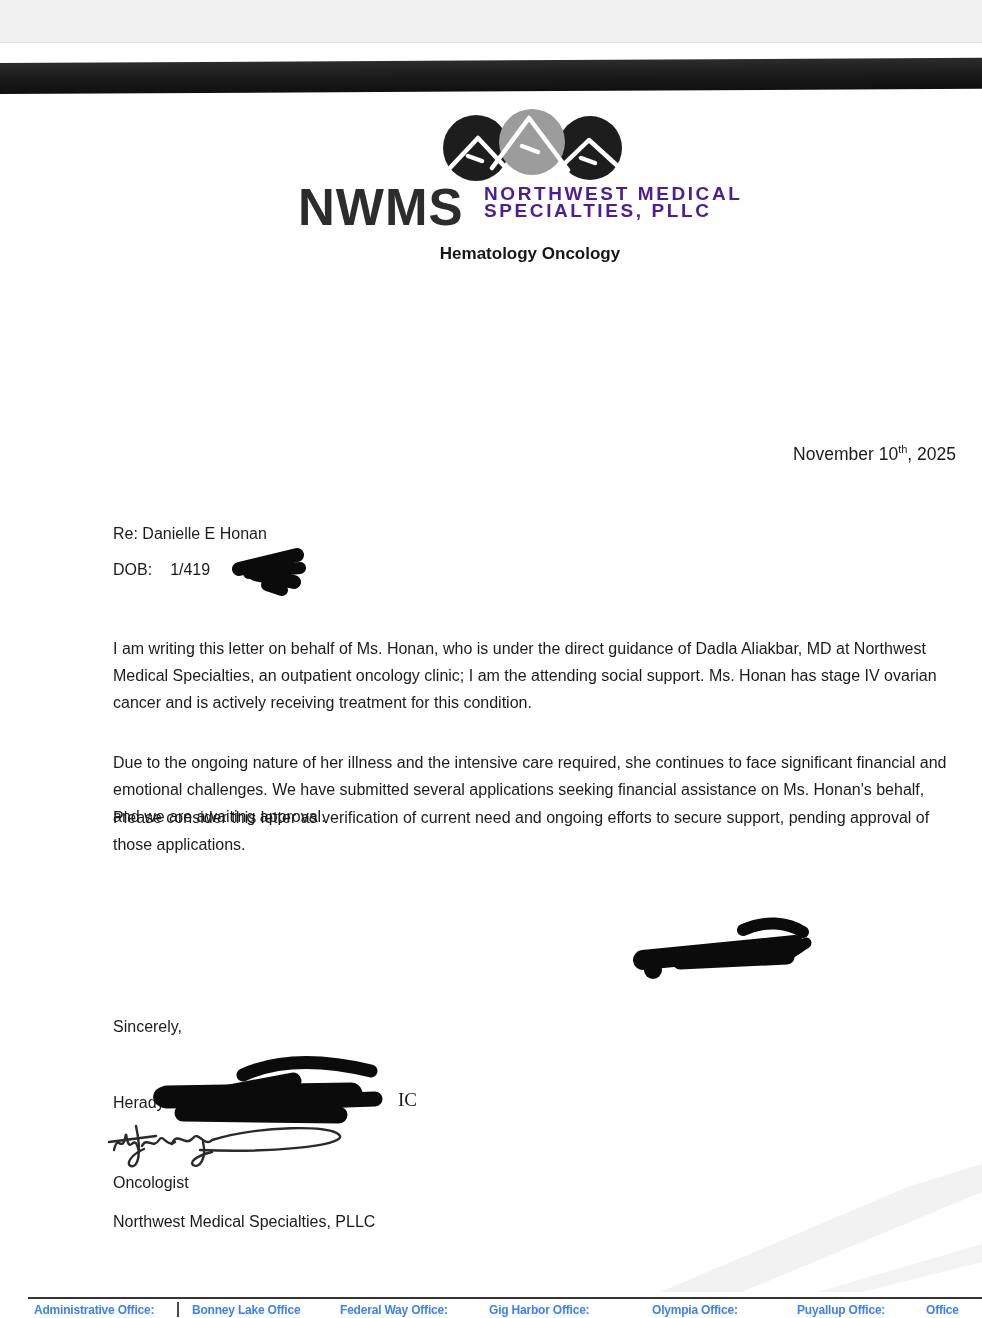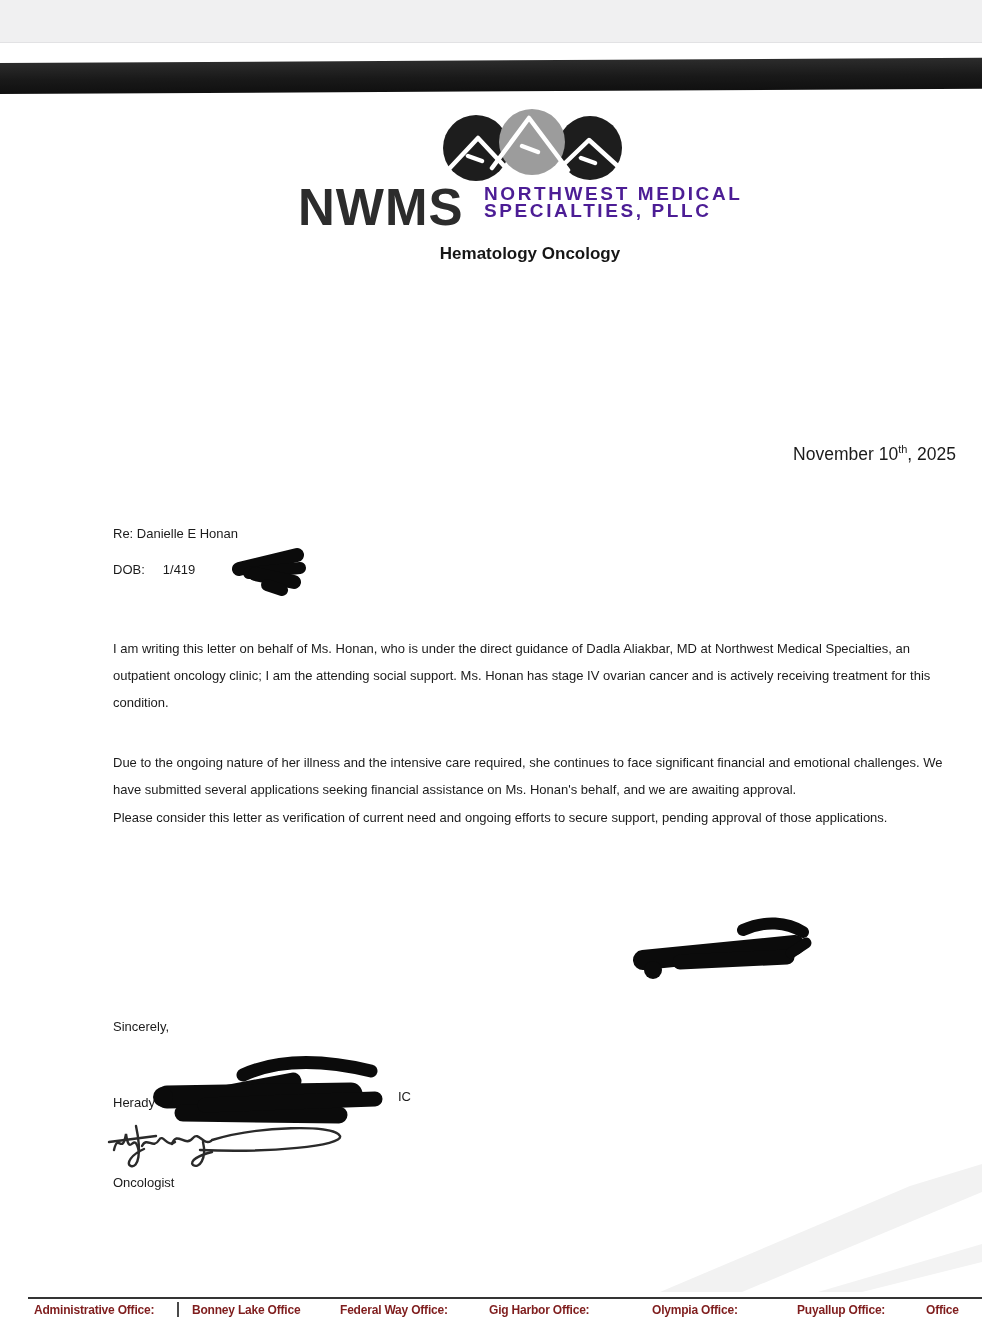--- a/index.html
+++ b/index.html
@@ -74,50 +74,51 @@
     right: 26px; top: 443px;
     font-size: 17.5px;
   }
   .date-line sup {
     font-size: 11px;
     vertical-align: super;
   }
   .t {
     position: absolute;
     left: 113px;
-    font-size: 13px;
+    font-size: 16px;
     line-height: 27px;
   }
   .para { width: 834px; }
   .dob-gap { display: inline-block; width: 18px; }
   .signer-end {
     position: absolute;
     left: 398px; top: 1089px;
-    font-size: 13px;
+    font-size: 19px;
+    font-family: Liberation Serif, serif;
   }
   .redaction {
     position: absolute;
     pointer-events: none;
   }
   .signature {
     position: absolute;
     left: 106px; top: 1114px;
   }
   
   .footer-rule {
     position: absolute;
     left: 28px; right: 0; top: 1297px;
     border-top: 2px solid #343434;
   }
   .footer-office {
     position: absolute;
     top: 1303px;
     font-size: 12px;
     font-weight: 700;
-    color: #7f1d1d;
+    color: #3b82f6;
     letter-spacing: -0.2px;
     white-space: nowrap;
   }
   .footer-divider {
     position: absolute;
     top: 1302px;
     left: 177px;
     width: 2px;
     height: 15px;
     background: #4a4a4a;
@@ -209,20 +210,21 @@
       <path d="M3,28 L50,22"></path>
       <path d="M30,12 C36,40 32,54 25,52 C19,50 26,40 38,35"></path>
       <path d="M36,32 C41,22 47,36 53,26 C57,19 61,34 69,28"></path>
       <path d="M66,30 C71,16 79,34 87,24 C93,17 97,32 105,27"></path>
       <path d="M97,28 C101,45 93,55 87,51 C83,47 93,41 106,38"></path>
       <path d="M106,26 C152,12 228,10 234,22 C238,32 162,39 94,36"></path>
     </g>
   </svg>
 
   <div class="t" style="top:1169px">Oncologist</div>
+  <div class="t" style="top:1208px">Northwest Medical Specialties, PLLC</div>
 
   <div class="footer-rule"></div>
   <div class="footer-divider"></div>
   <span class="footer-office" style="left:34px">Administrative Office:</span>
   <span class="footer-office" style="left:192px">Bonney Lake Office</span>
   <span class="footer-office" style="left:340px">Federal Way Office:</span>
   <span class="footer-office" style="left:489px">Gig Harbor Office:</span>
   <span class="footer-office" style="left:652px">Olympia Office:</span>
   <span class="footer-office" style="left:797px">Puyallup Office:</span>
   <span class="footer-office" style="left:926px">Office</span>

